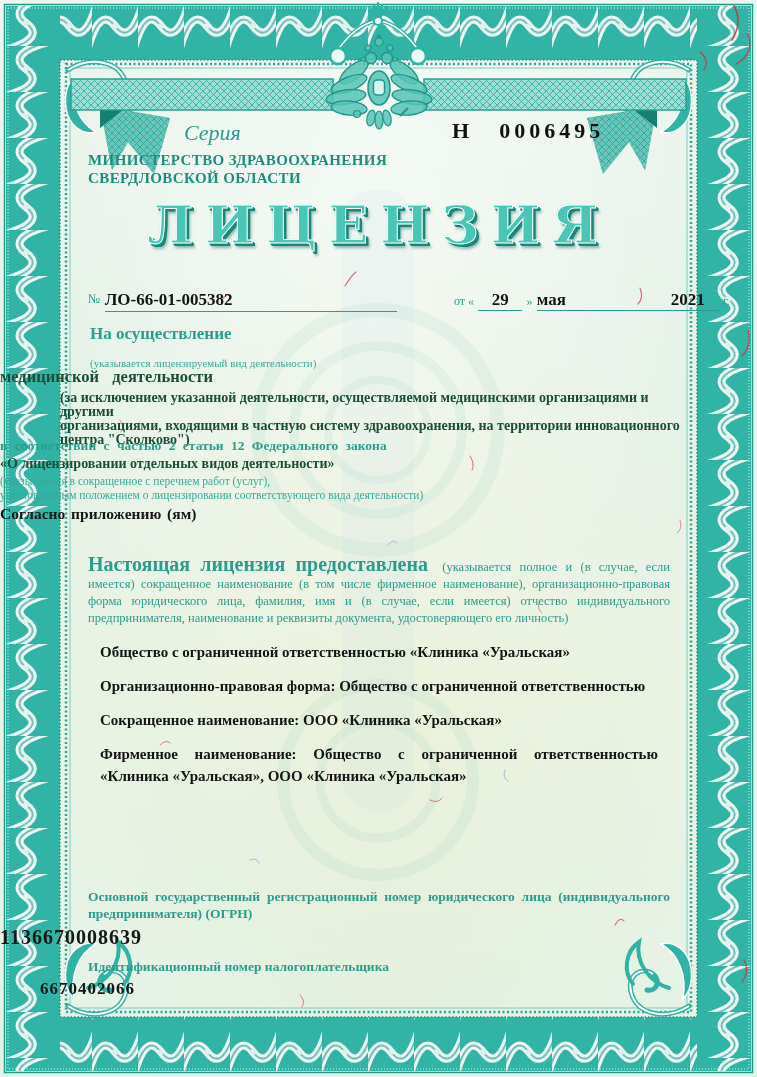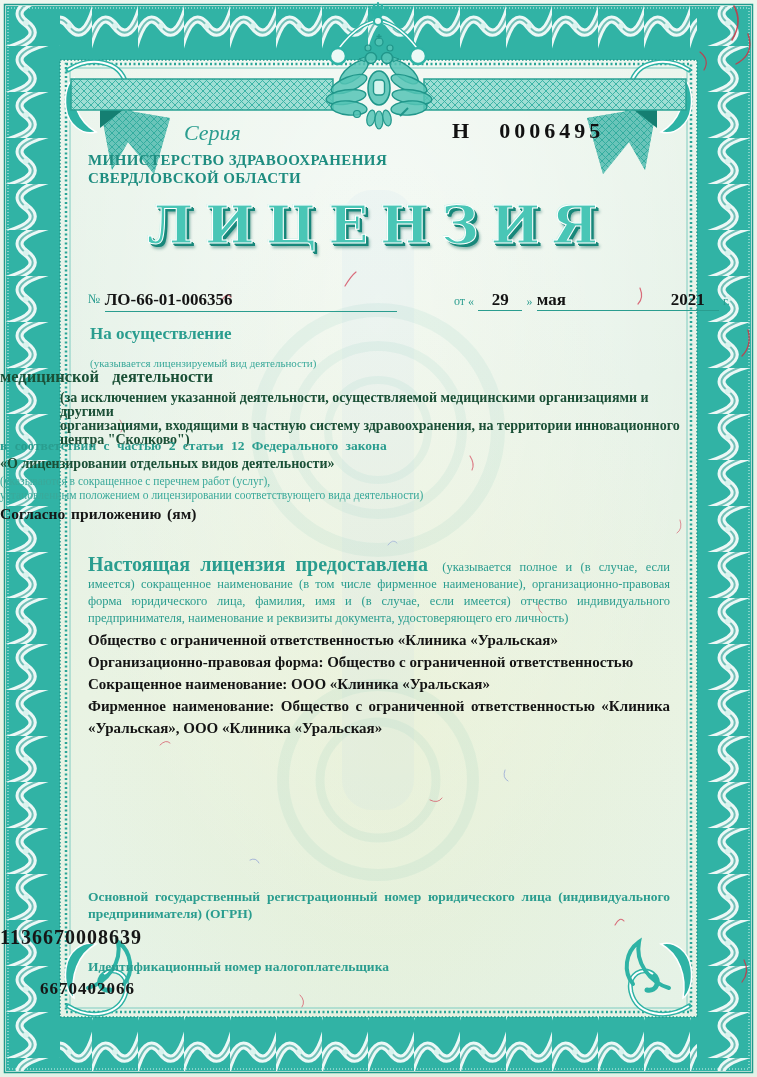--- a/index.html
+++ b/index.html
@@ -50,21 +50,21 @@
   .works1{left:0;top:421px;width:757px;font-size:13.5px;}
   .works2{left:0;top:438px;width:757px;font-size:13.5px;word-spacing:4px;}
   .law{left:0;top:456px;width:757px;font-size:14px;}
   .worksnote{left:0;top:474px;width:757px;font-size:11.5px;line-height:14px;color:#3aa99a;}
   .attach{left:0;top:505px;width:757px;font-size:15.5px;word-spacing:2px;}
 
   .grantee{left:88px;top:556px;width:582px;font-size:12.5px;line-height:17px;color:#2a9d8f;}
   .grantee .lbl{font-size:20px;font-weight:700;margin-right:6px;}
 
   .org{left:88px;top:629px;width:582px;font-size:15px;line-height:22px;color:#141414;font-weight:700;}
-  .org div{margin:0;}
+  .org div{margin:12px;}
   .org .wrap{text-align:justify;}
 
   .ogrn-label{left:88px;top:888px;width:582px;font-size:13.5px;line-height:17px;}
   .ogrn-value{left:0;top:926px;width:755px;font-size:20px;letter-spacing:1px;}
   .inn-label{left:88px;top:959px;width:582px;font-size:13.5px;}
   .inn-value{left:40px;top:979px;width:757px;font-size:17px;letter-spacing:1px;}
 </style>
 </head>
 <body>
 
@@ -206,21 +206,21 @@
 
   <div class="abs ministry center t-teal-d b">
     <div>МИНИСТЕРСТВО ЗДРАВООХРАНЕНИЯ</div>
     <div>СВЕРДЛОВСКОЙ ОБЛАСТИ</div>
   </div>
 
   <div class="abs license-title">ЛИЦЕНЗИЯ</div>
 
   <div class="abs numrow">
     <span class="no-sign">№</span>
-    <span class="no-value">ЛО-66-01-006356</span>
+    <span class="no-value">ЛО-66-01-005382</span>
     <span class="dategrp">
       <span class="d-small">от «</span>
       <span class="d-day">29</span>
       <span class="d-small">»</span>
       <span class="d-my"><span>мая</span><span class="yr">2021</span></span>
       <span class="d-small">г.</span>
     </span>
   </div>
 
   <div class="abs act-head t-teal b">На осуществление</div>

